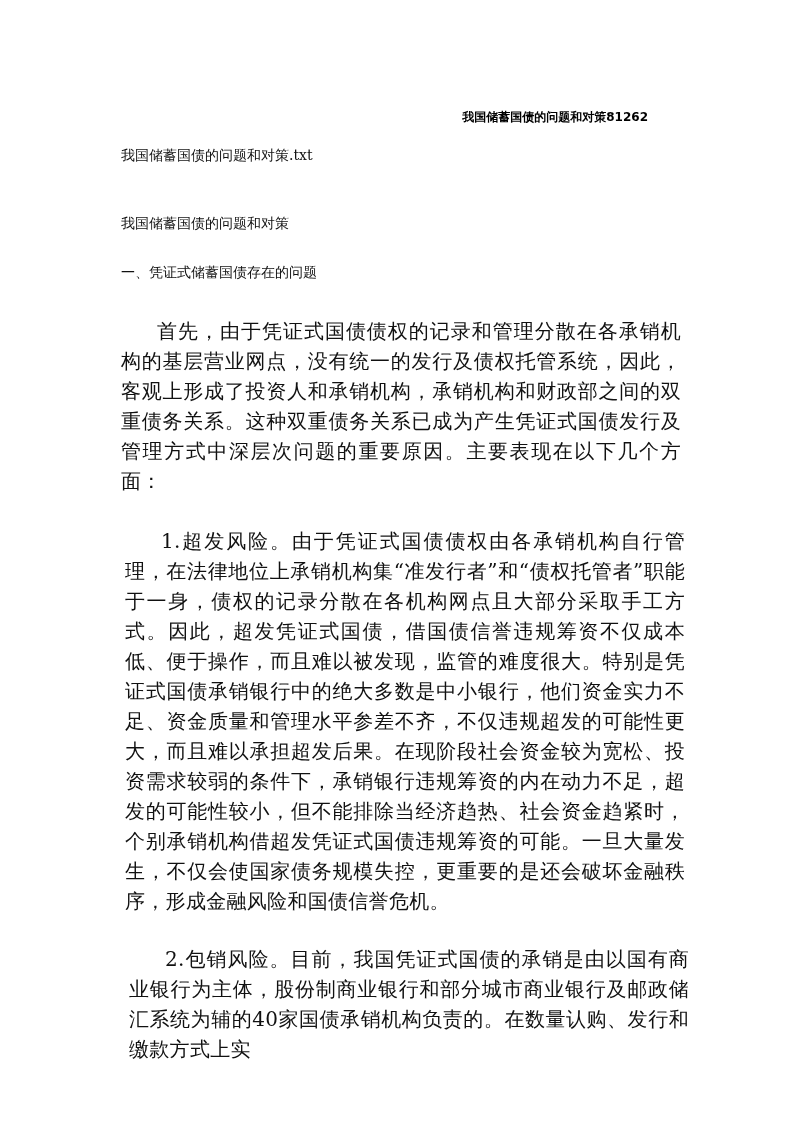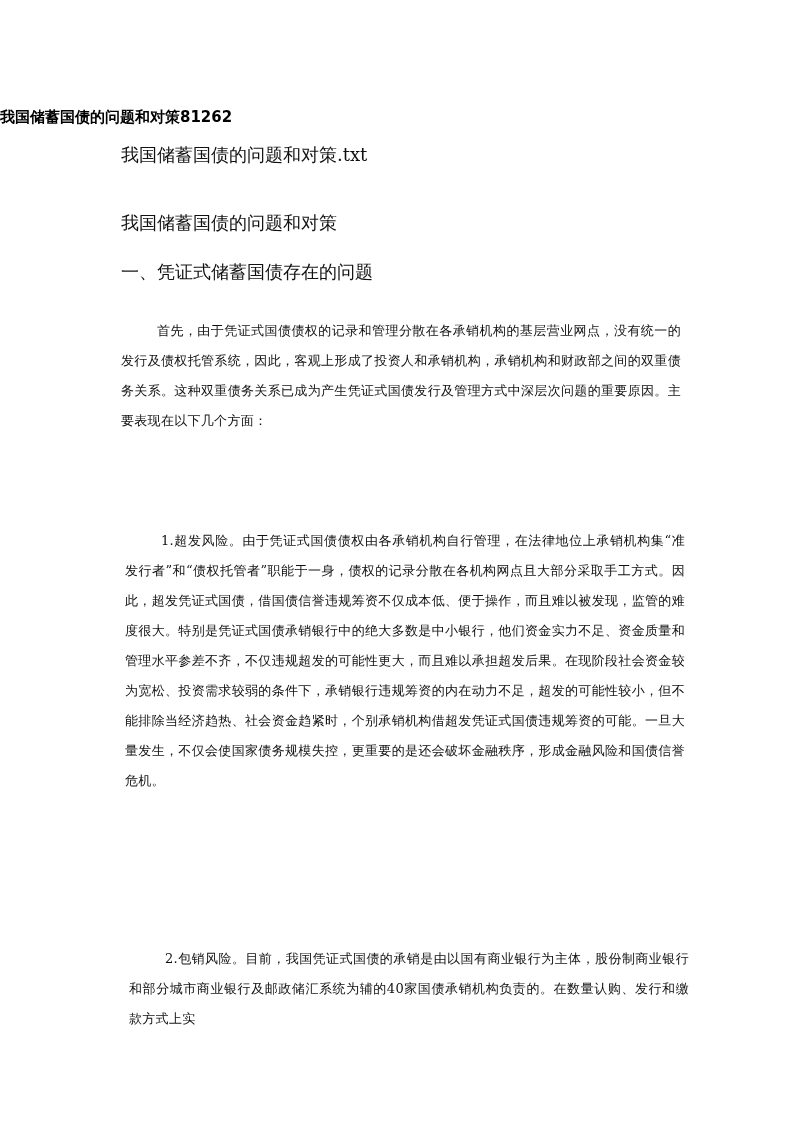--- a/index.html
+++ b/index.html
@@ -1,22 +1,22 @@
 <!DOCTYPE html>
 <html><head>
   <meta charset="utf-8">
   <style>
     html, body { margin: 0; padding: 0; background: #ffffff; }
     body { width: 800px; height: 1132px; position: relative; overflow: hidden;
       font-family: "DejaVu Serif", "Liberation Serif", serif; color: #111111; }
     .page { position: absolute; left: 0; top: 0; width: 800px; height: 1132px; }
-    .title { position: absolute; top: 104px; left: 0; width: 648px; text-align: left;
-      font-family: "DejaVu Sans", "Liberation Sans", sans-serif; font-weight: bold; font-size: 15px; line-height: 26px; color: #000; }
-    .line { position: absolute; left: 121px; font-size: 18px; line-height: 30px; white-space: nowrap; }
-    .para { position: absolute; left: 121px; width: 560px; font-size: 13px; line-height: 30px;
+    .title { position: absolute; top: 104px; left: 0; width: 648px; text-align: right;
+      font-family: "DejaVu Sans", "Liberation Sans", sans-serif; font-weight: bold; font-size: 12px; line-height: 26px; color: #000; }
+    .line { position: absolute; left: 121px; font-size: 14px; line-height: 30px; white-space: nowrap; }
+    .para { position: absolute; left: 121px; width: 560px; font-size: 20px; line-height: 30px;
       text-indent: 36px; text-align: justify; text-align-last: left; letter-spacing: 0.3px; }
   </style>
 </head>
 <body>
 
 <div class="page">
   <div class="title">我国储蓄国债的问题和对策81262</div>
   <div class="line" style="top:140px;">我国储蓄国债的问题和对策.txt</div>
   <div class="line" style="top:208px;">我国储蓄国债的问题和对策</div>
   <div class="line" style="top:257px;">一、凭证式储蓄国债存在的问题</div>

